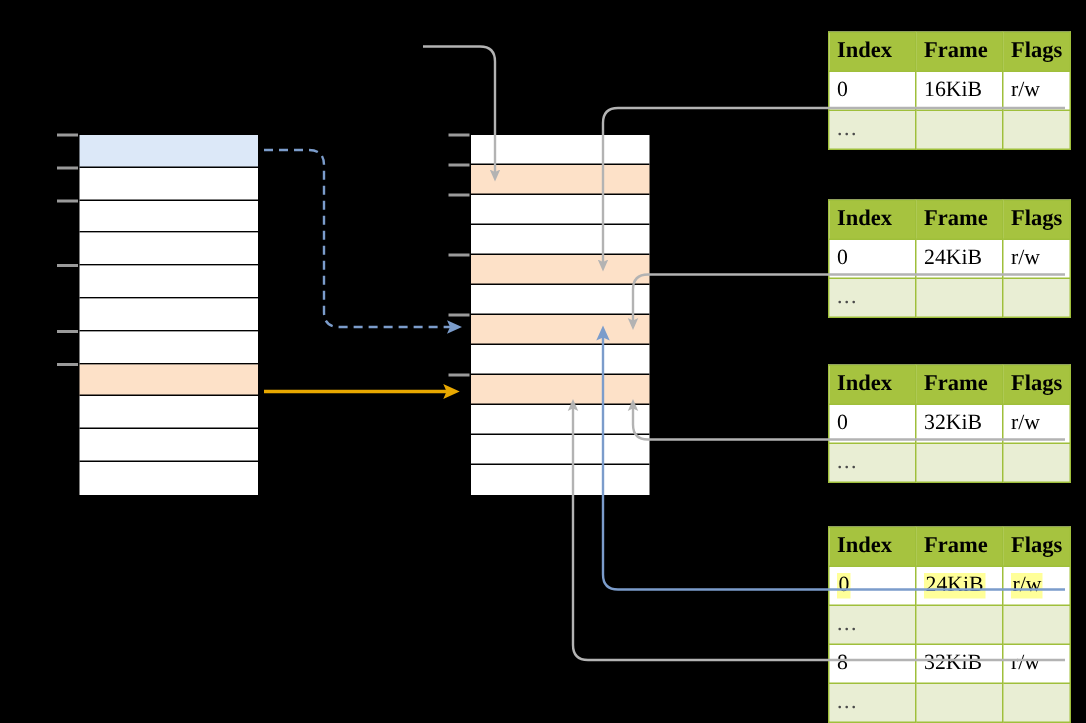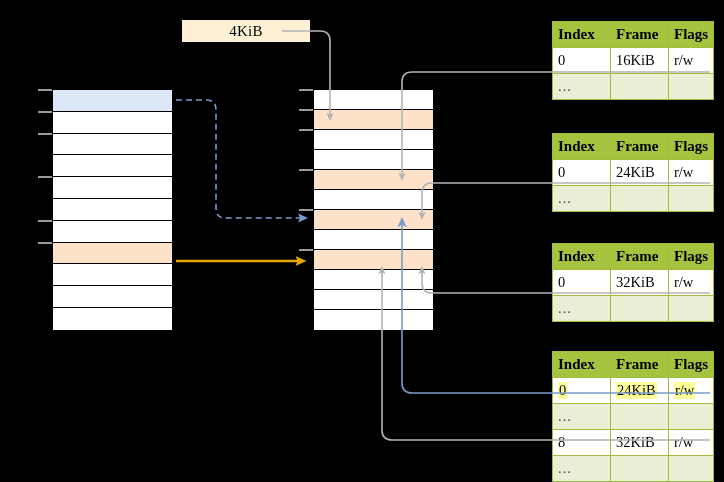--- a/index.html
+++ b/index.html
@@ -40,21 +40,20 @@
 
   
   #wires{position:absolute;left:0;top:0;width:724px;height:482px;
          pointer-events:none;}
 </style>
 </head>
 <body>
 
 <div id="stage">
 
-  <div class="pill" style="left:182px;top:20px;width:128px;height:22px;">4KiB</div>
 
   <div class="cellstack" style="left:52px;top:89px;width:121px;height:240px;">
     <div class="cell blue" style="height:21.8px;"></div>
     <div class="cell" style="height:21.8px;"></div>
     <div class="cell" style="height:21.8px;"></div>
     <div class="cell" style="height:21.8px;"></div>
     <div class="cell" style="height:21.8px;"></div>
     <div class="cell" style="height:21.8px;"></div>
     <div class="cell" style="height:21.8px;"></div>
     <div class="cell peach" style="height:21.8px;"></div>

